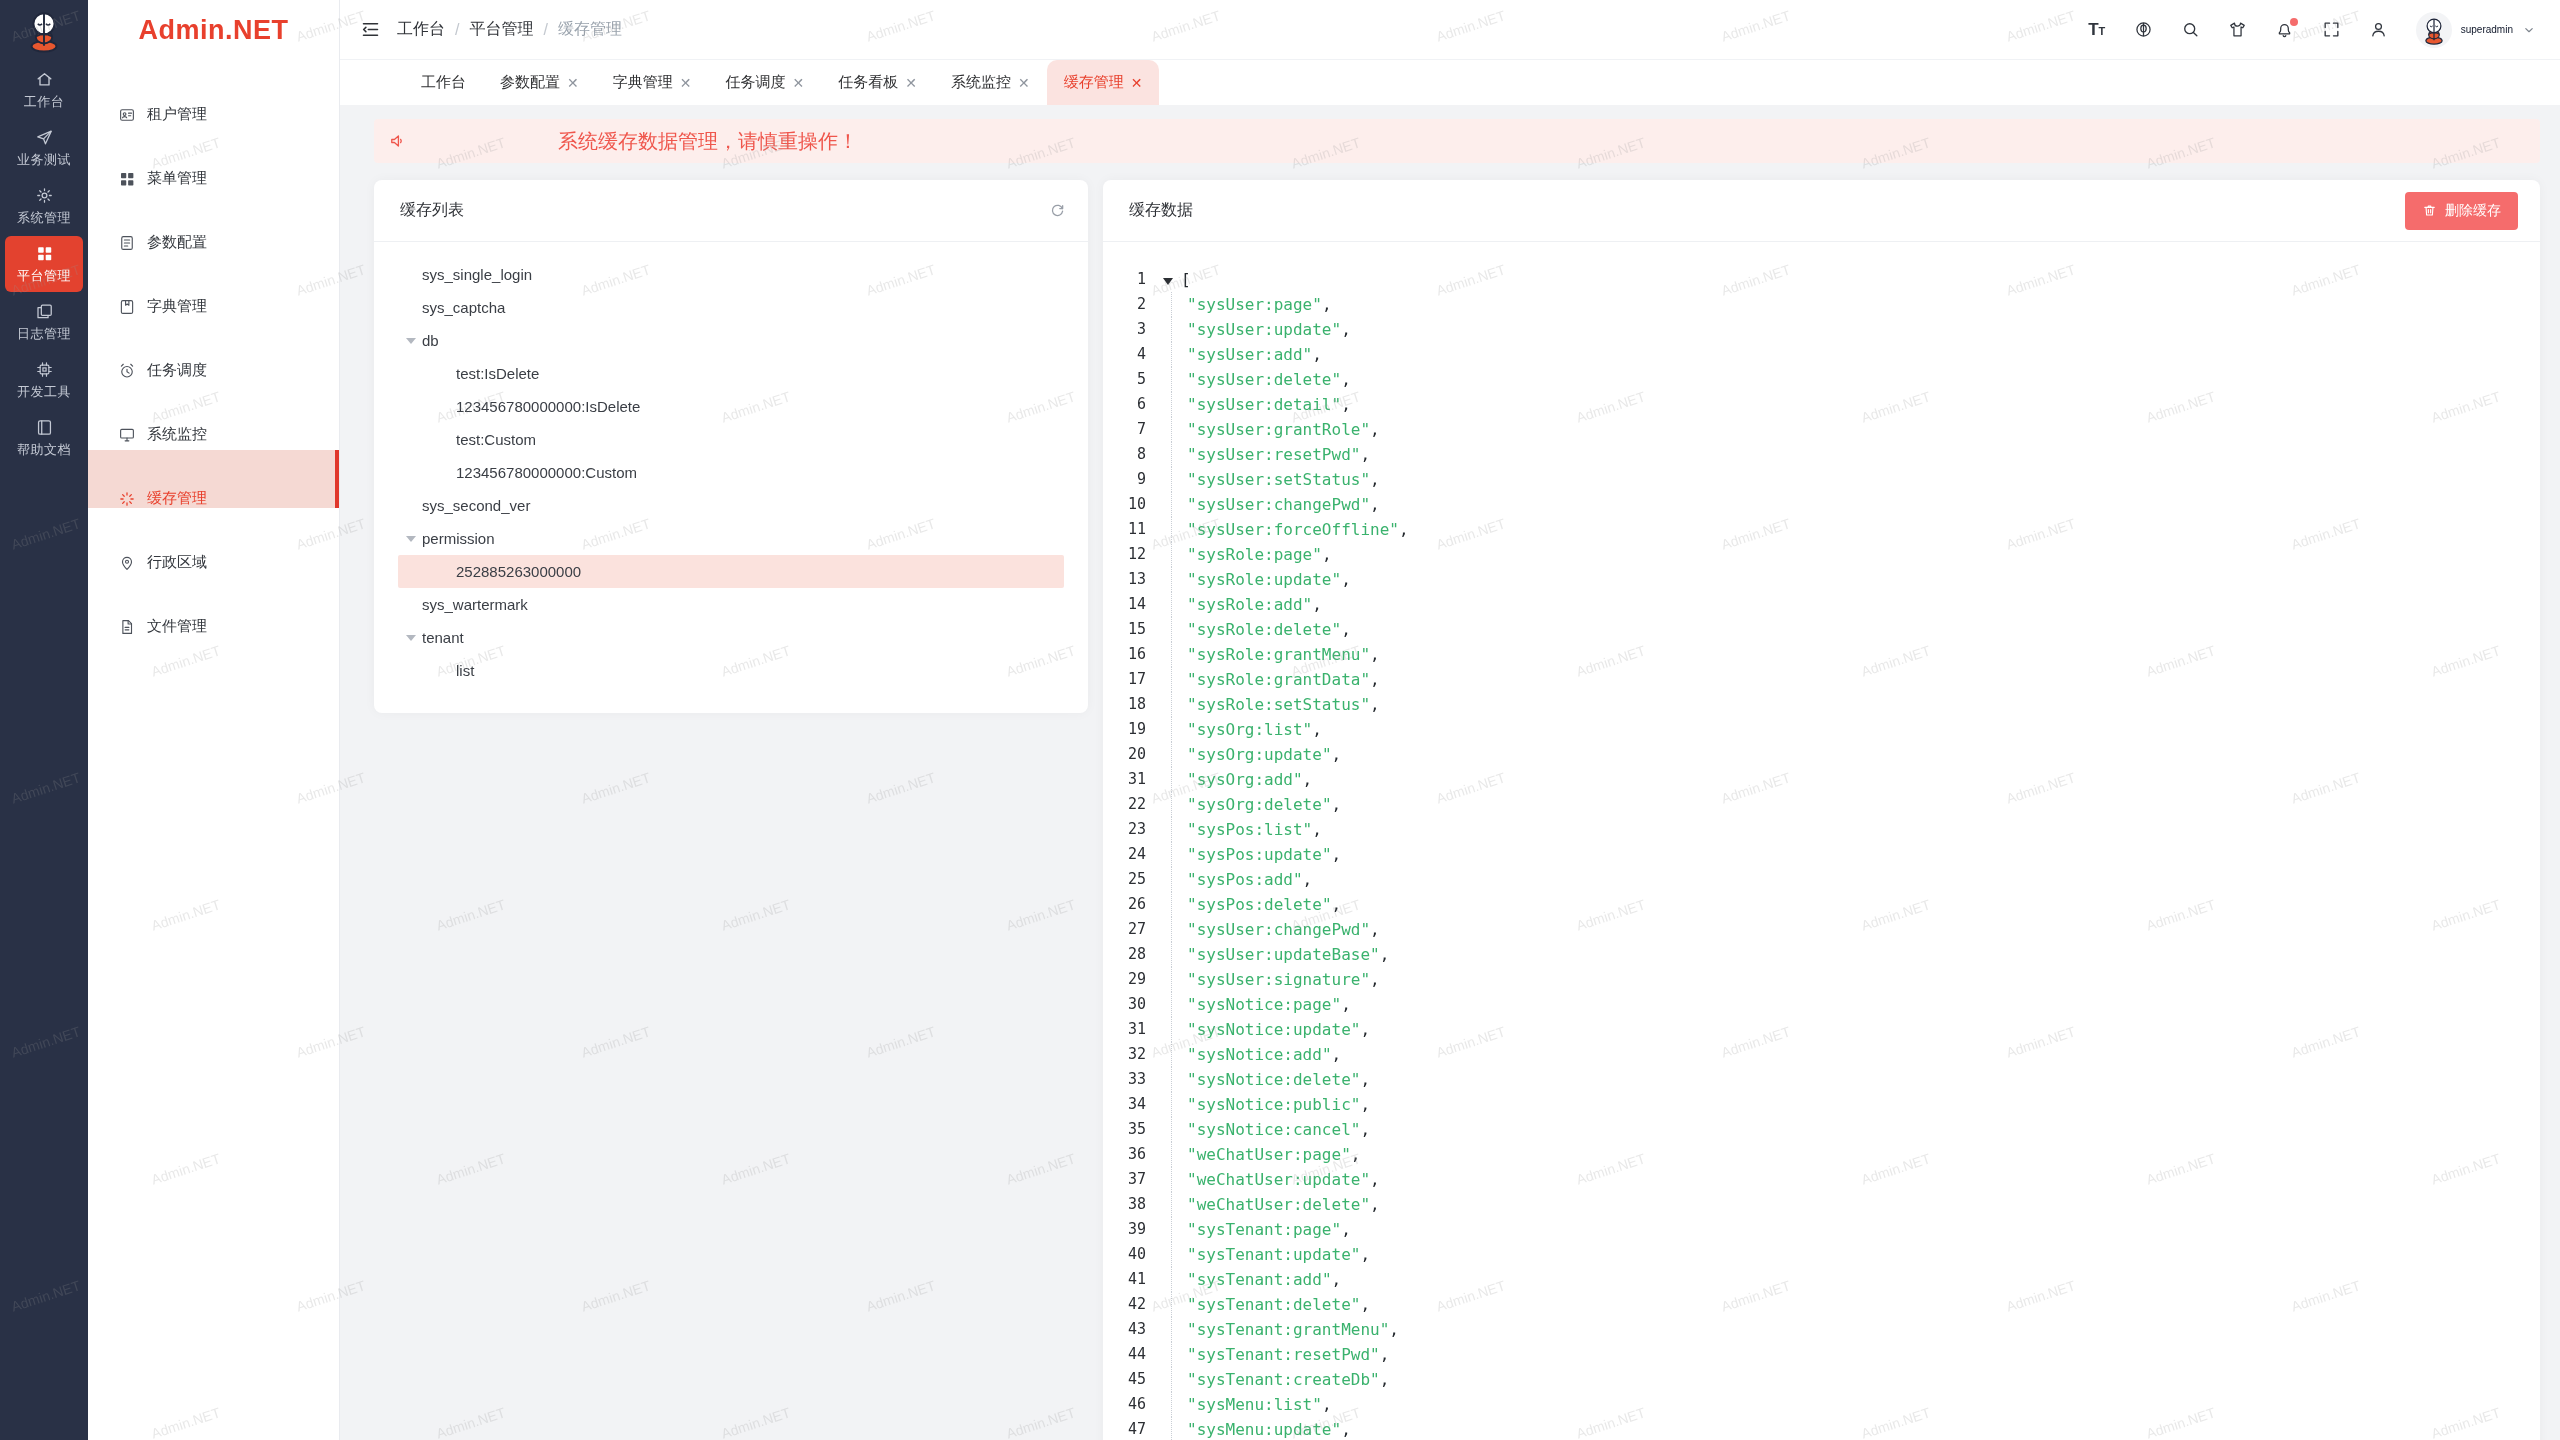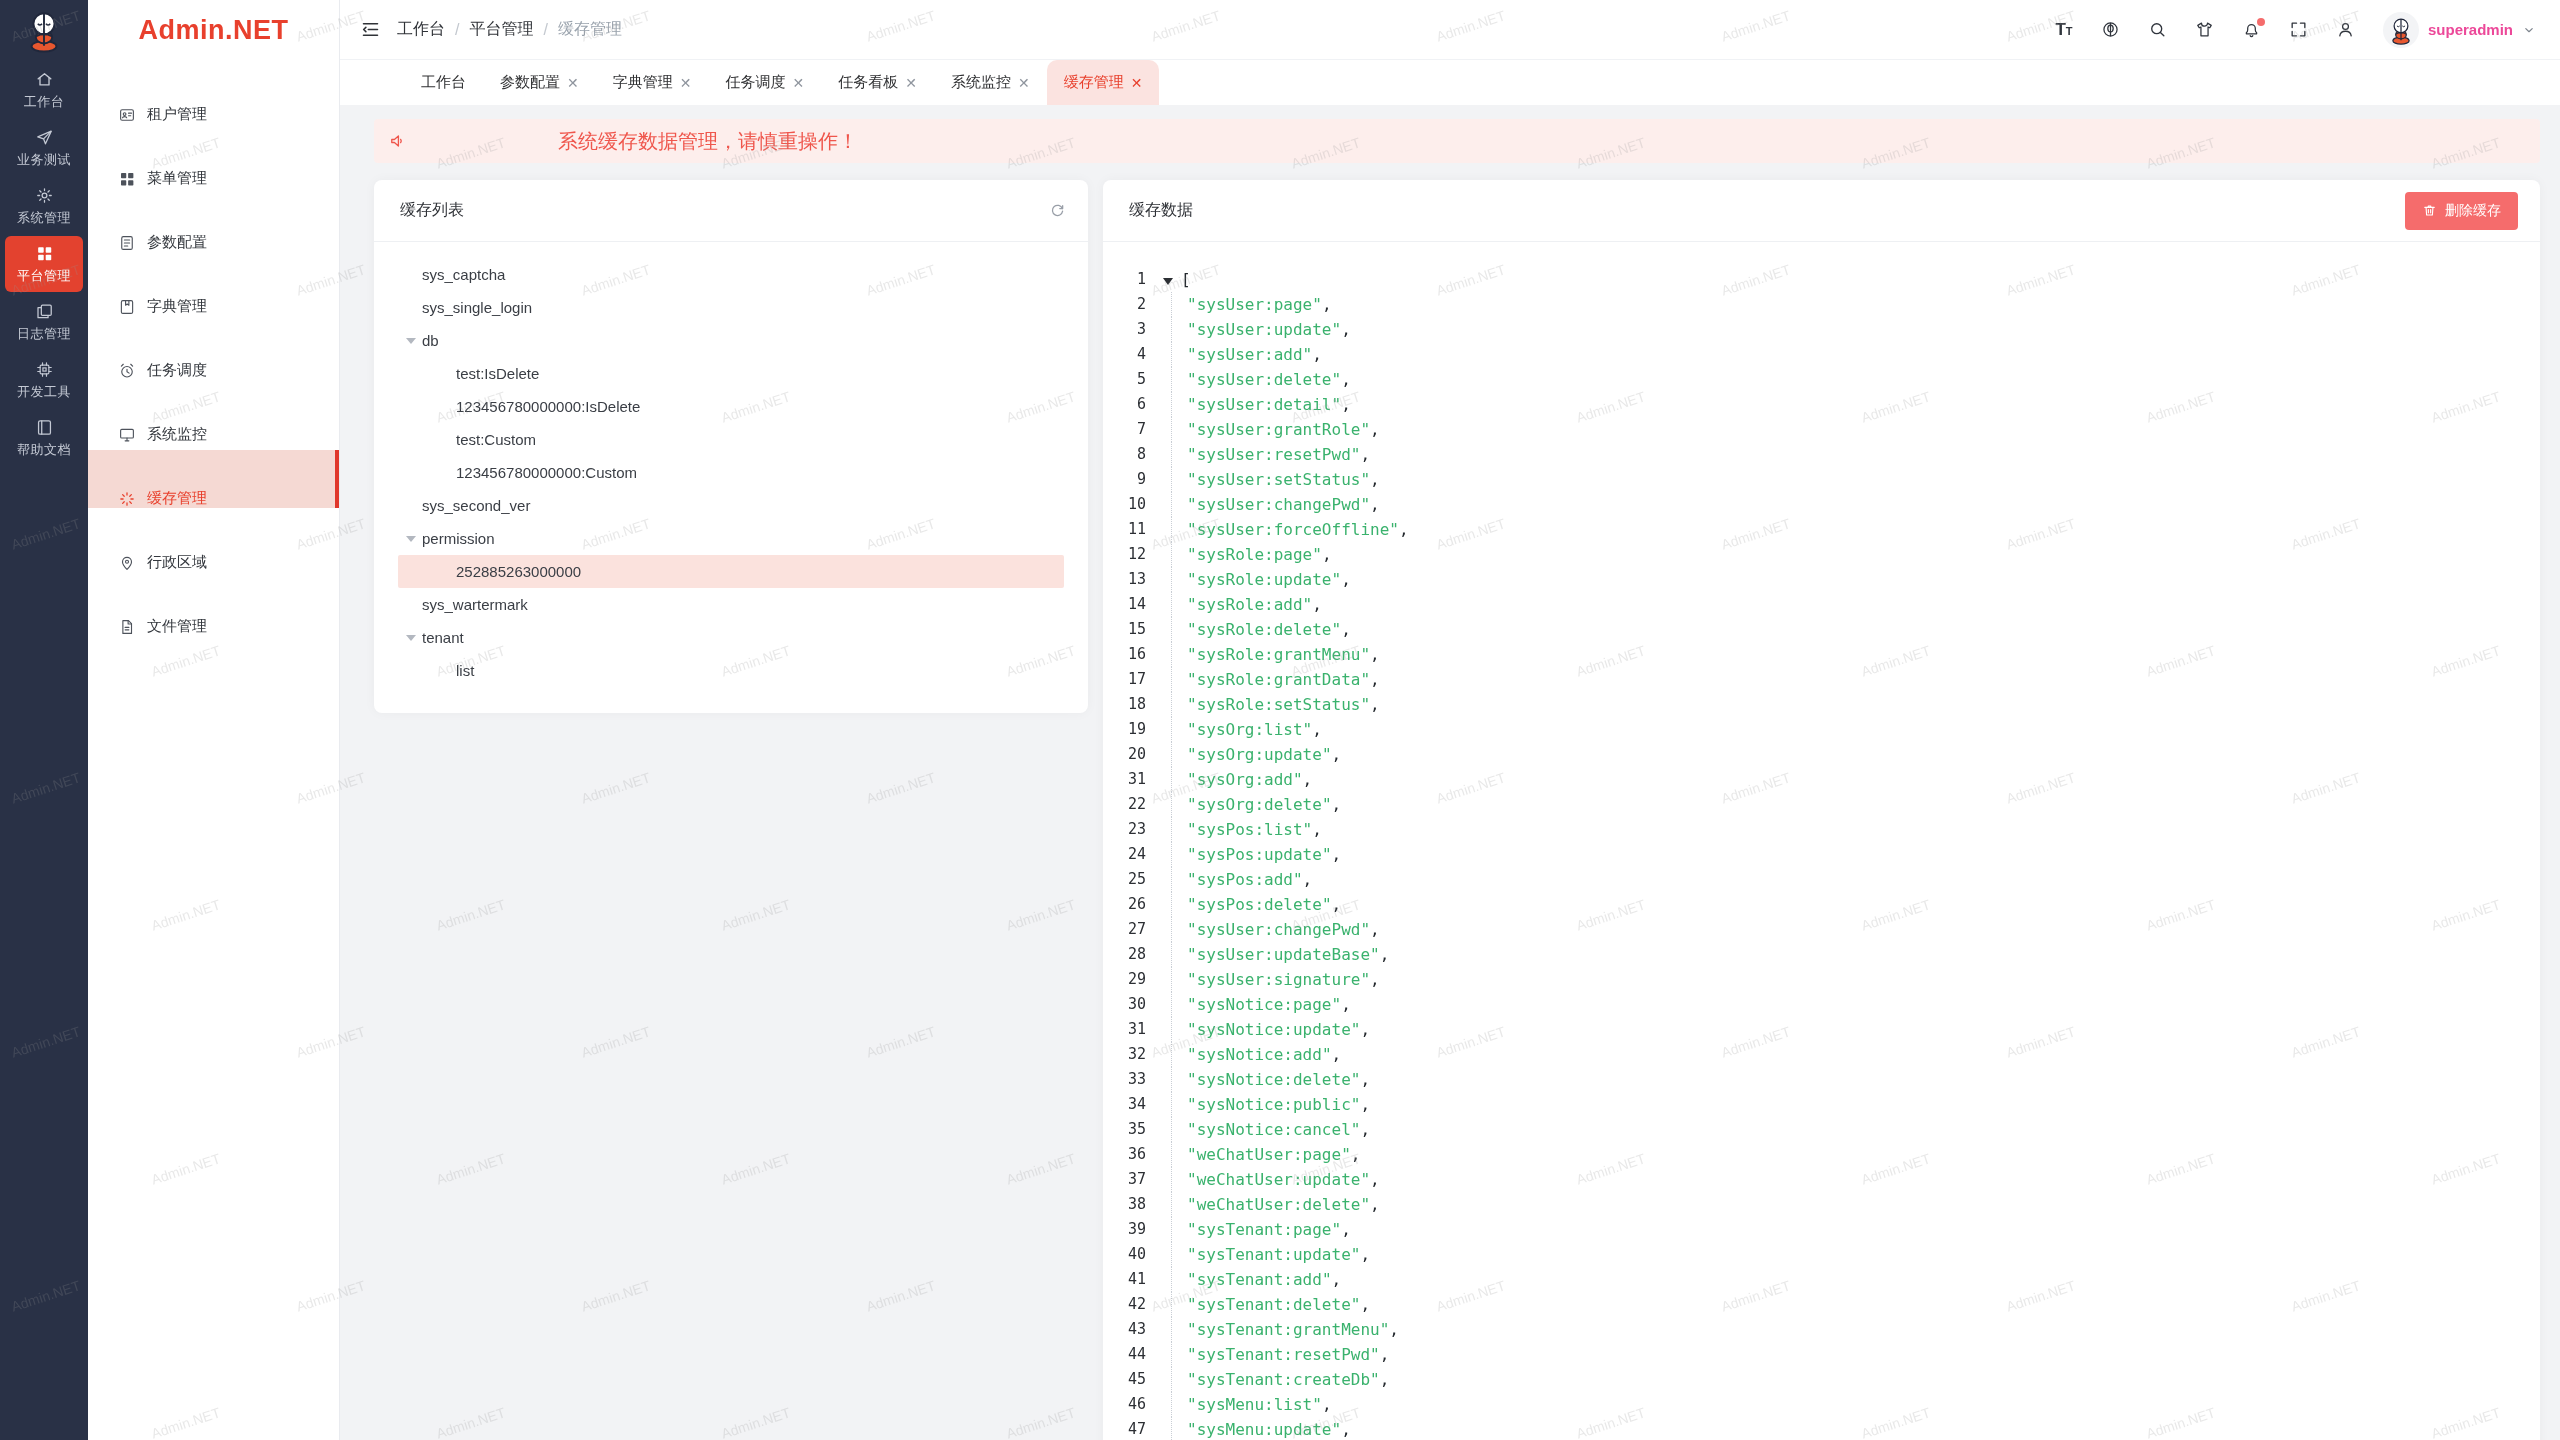--- a/index.html
+++ b/index.html
@@ -41,21 +41,21 @@
   .crumb-sep { color:#c3c8cf; margin:0 10px; }
   .top-right { margin-left:auto; display:flex; align-items:center; gap:27px; }
   .tbtn { width:20px; height:20px; color:#30353d; cursor:pointer; position:relative; display:flex; align-items:center; justify-content:center; }
   .tbtn svg { width:19px; height:19px; }
   .fontsize-glyph { font-weight:700; font-size:17px; line-height:1; }
   .fontsize-glyph small { font-size:11px; font-weight:700; }
   .badge-dot { position:absolute; top:-2px; right:-3px; width:8px; height:8px; border-radius:50%; background:#f56c6c; }
   .userbox { display:flex; align-items:center; gap:9px; cursor:pointer; }
   .avatar { width:36px; height:36px; border-radius:50%; background:#f3f4f6; display:flex; align-items:center; justify-content:center; overflow:hidden; }
   .avatar svg { width:30px; height:30px; }
-  .uname { font-size:15px; color:#ec4899;font-weight:bold; }
+  .uname { font-size:10px; color:#0f172a; }
   .uchev { width:14px; height:14px; color:#7d848d; }
   .uchev svg { width:14px; height:14px; }
 
   
   .tabbar { height:45px; background:#fff; display:flex; align-items:stretch; padding-left:64px; flex:none; }
   .tab { display:flex; align-items:center; font-size:15px; color:#303133; cursor:pointer; padding:0 17px; gap:7px; }
   .tab .tclose { font-size:14px; color:#8f959e; line-height:1; }
   .tab.active { background:#fbe3e0; color:#e8402d; border-radius:10px 10px 0 0; }
   .tab.active .tclose { color:#e8402d; }
 
@@ -371,25 +371,25 @@
             <span class="refresh">
               <svg viewBox="0 0 24 24" fill="none" stroke="currentColor" stroke-width="1.8" stroke-linecap="round" stroke-linejoin="round">
                 <path d="M18.8 9.3A7.2 7.2 0 1 0 19.2 13"></path>
                   <path d="M19.3 5.2v4.1h-4.1"></path>
               </svg>
             </span>
           </div>
           <div class="tree" id="tree">
               <div class="trow lvl0">
                 <span class="arr"></span>
+                <span>sys_single_login</span>
+              </div>
+              <div class="trow lvl0">
+                <span class="arr"></span>
                 <span>sys_captcha</span>
-              </div>
-              <div class="trow lvl0">
-                <span class="arr"></span>
-                <span>sys_single_login</span>
               </div>
               <div class="trow lvl0">
                 <span class="arr">
                   <i></i>
                 </span>
                 <span>db</span>
               </div>
               <div class="trow lvl1">
                 <span class="arr"></span>
                 <span>test:IsDelete</span>

